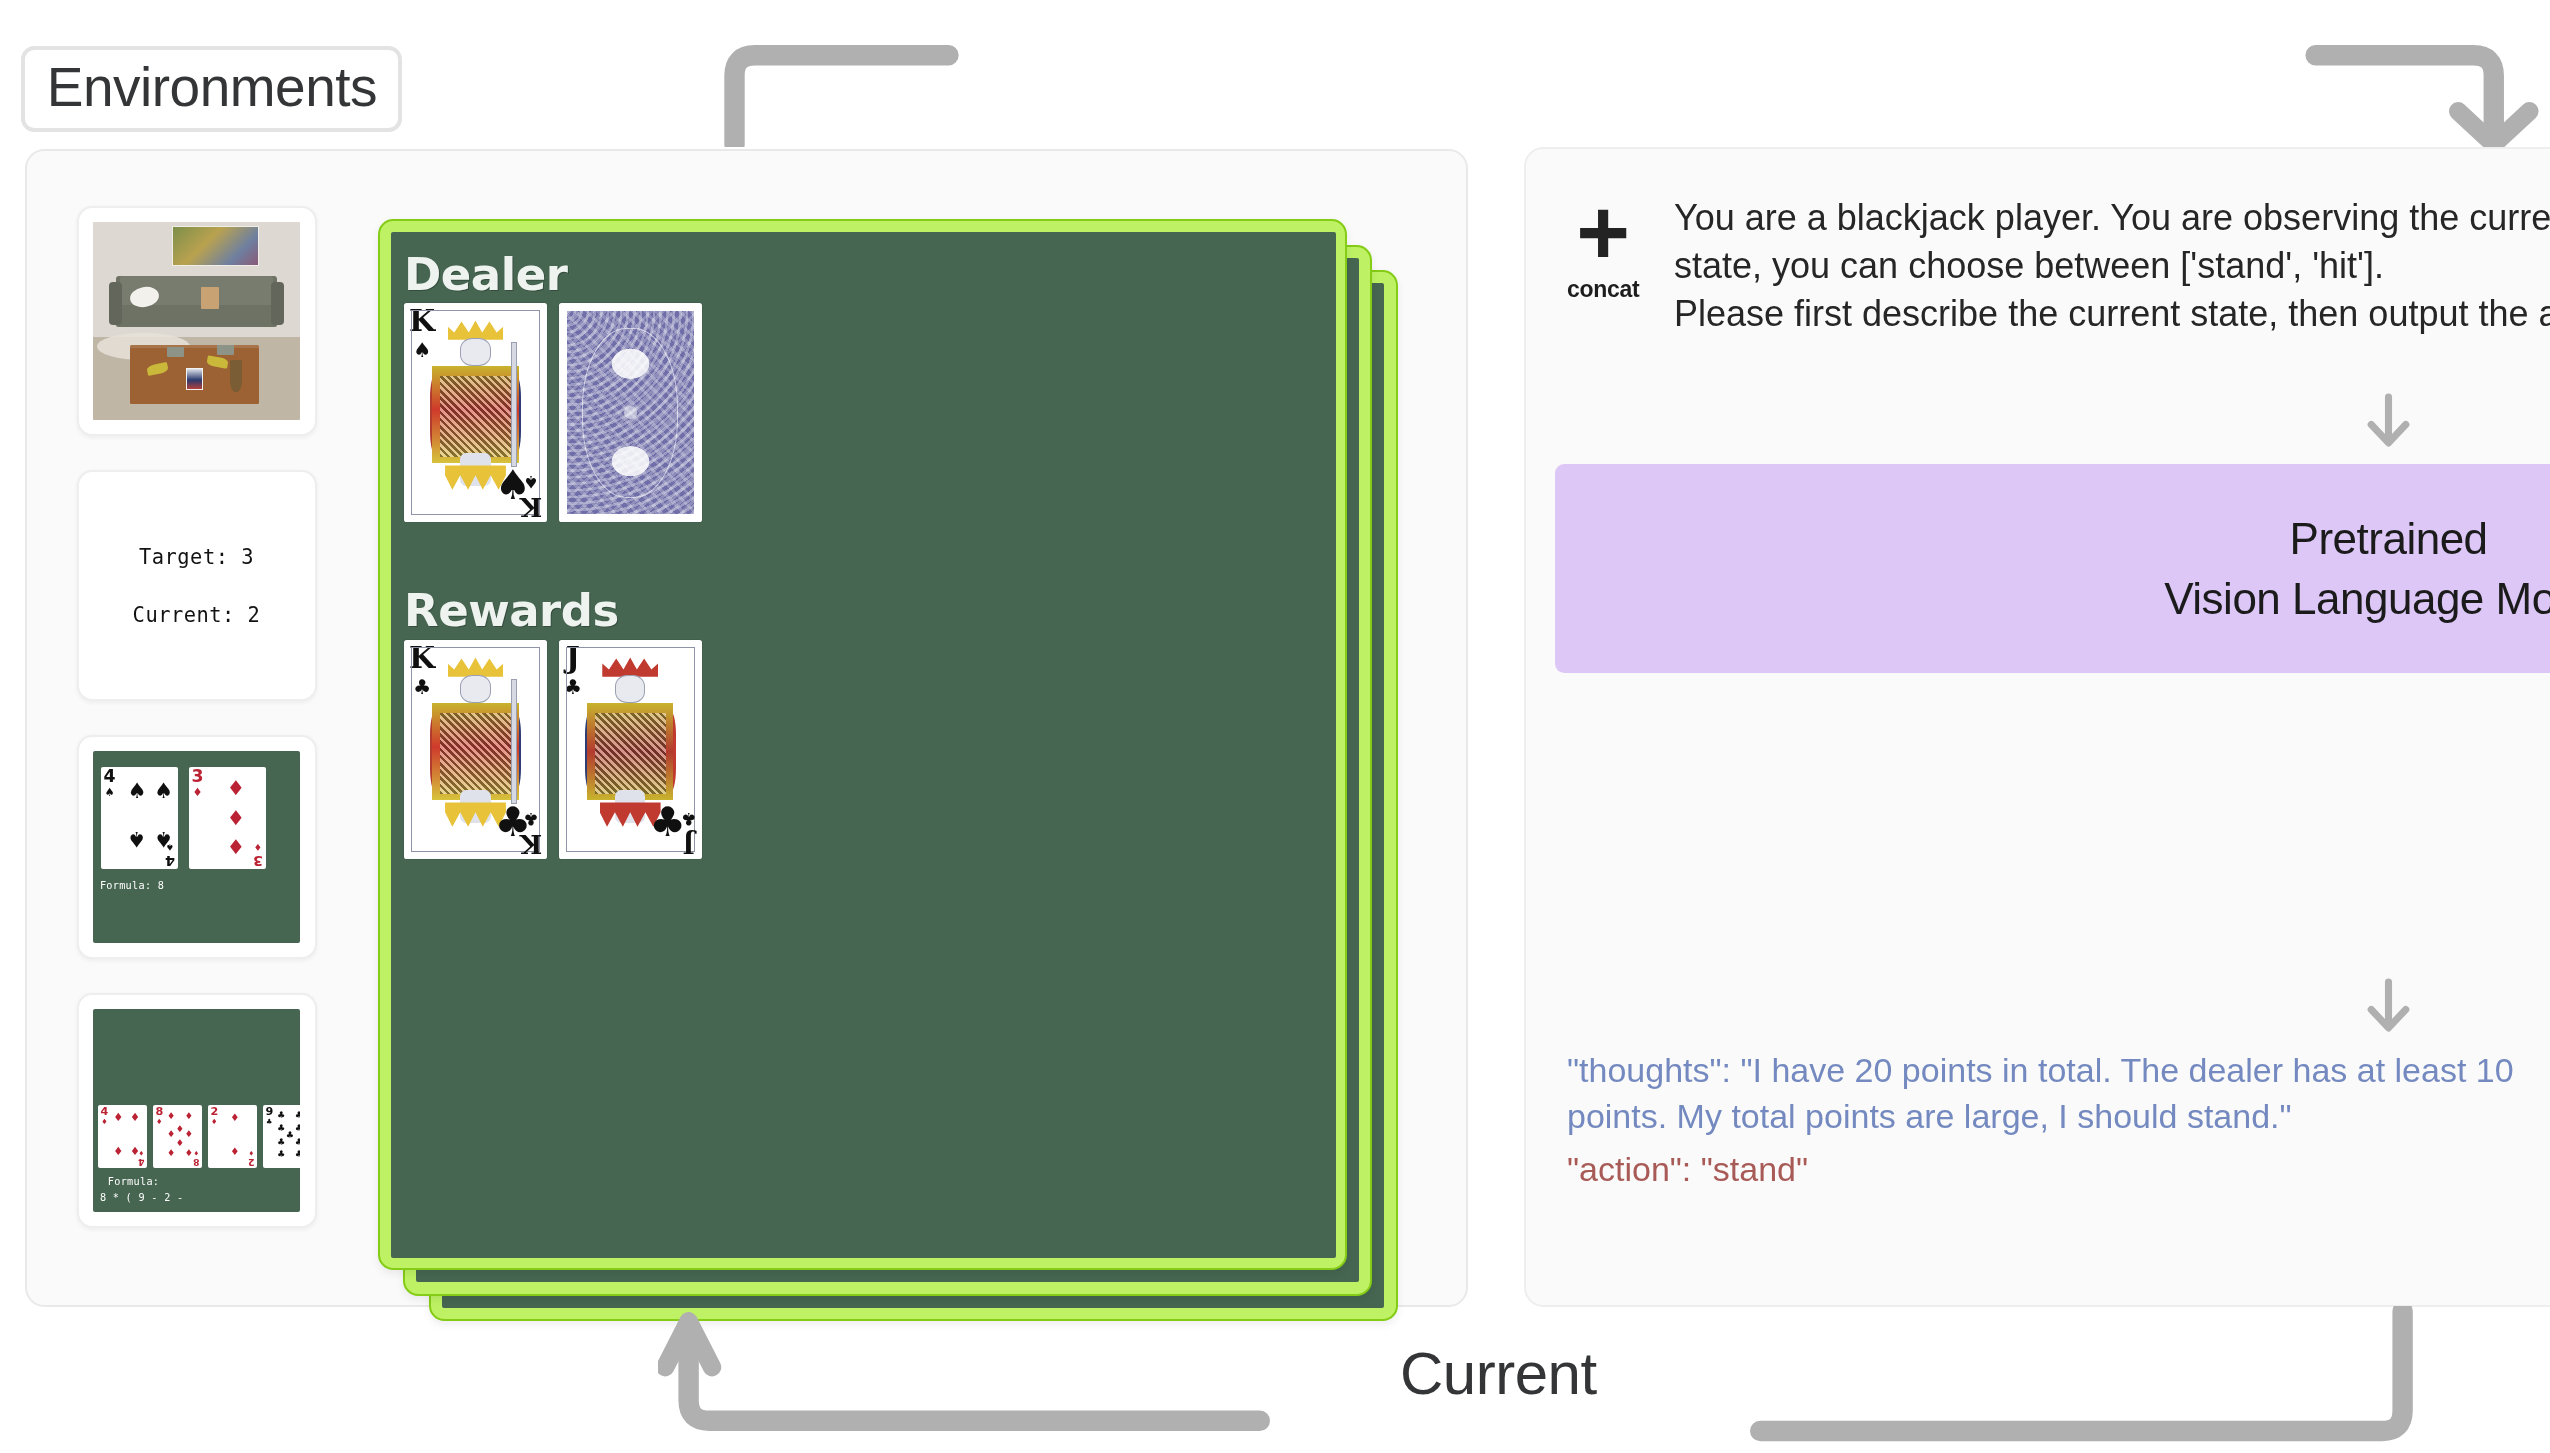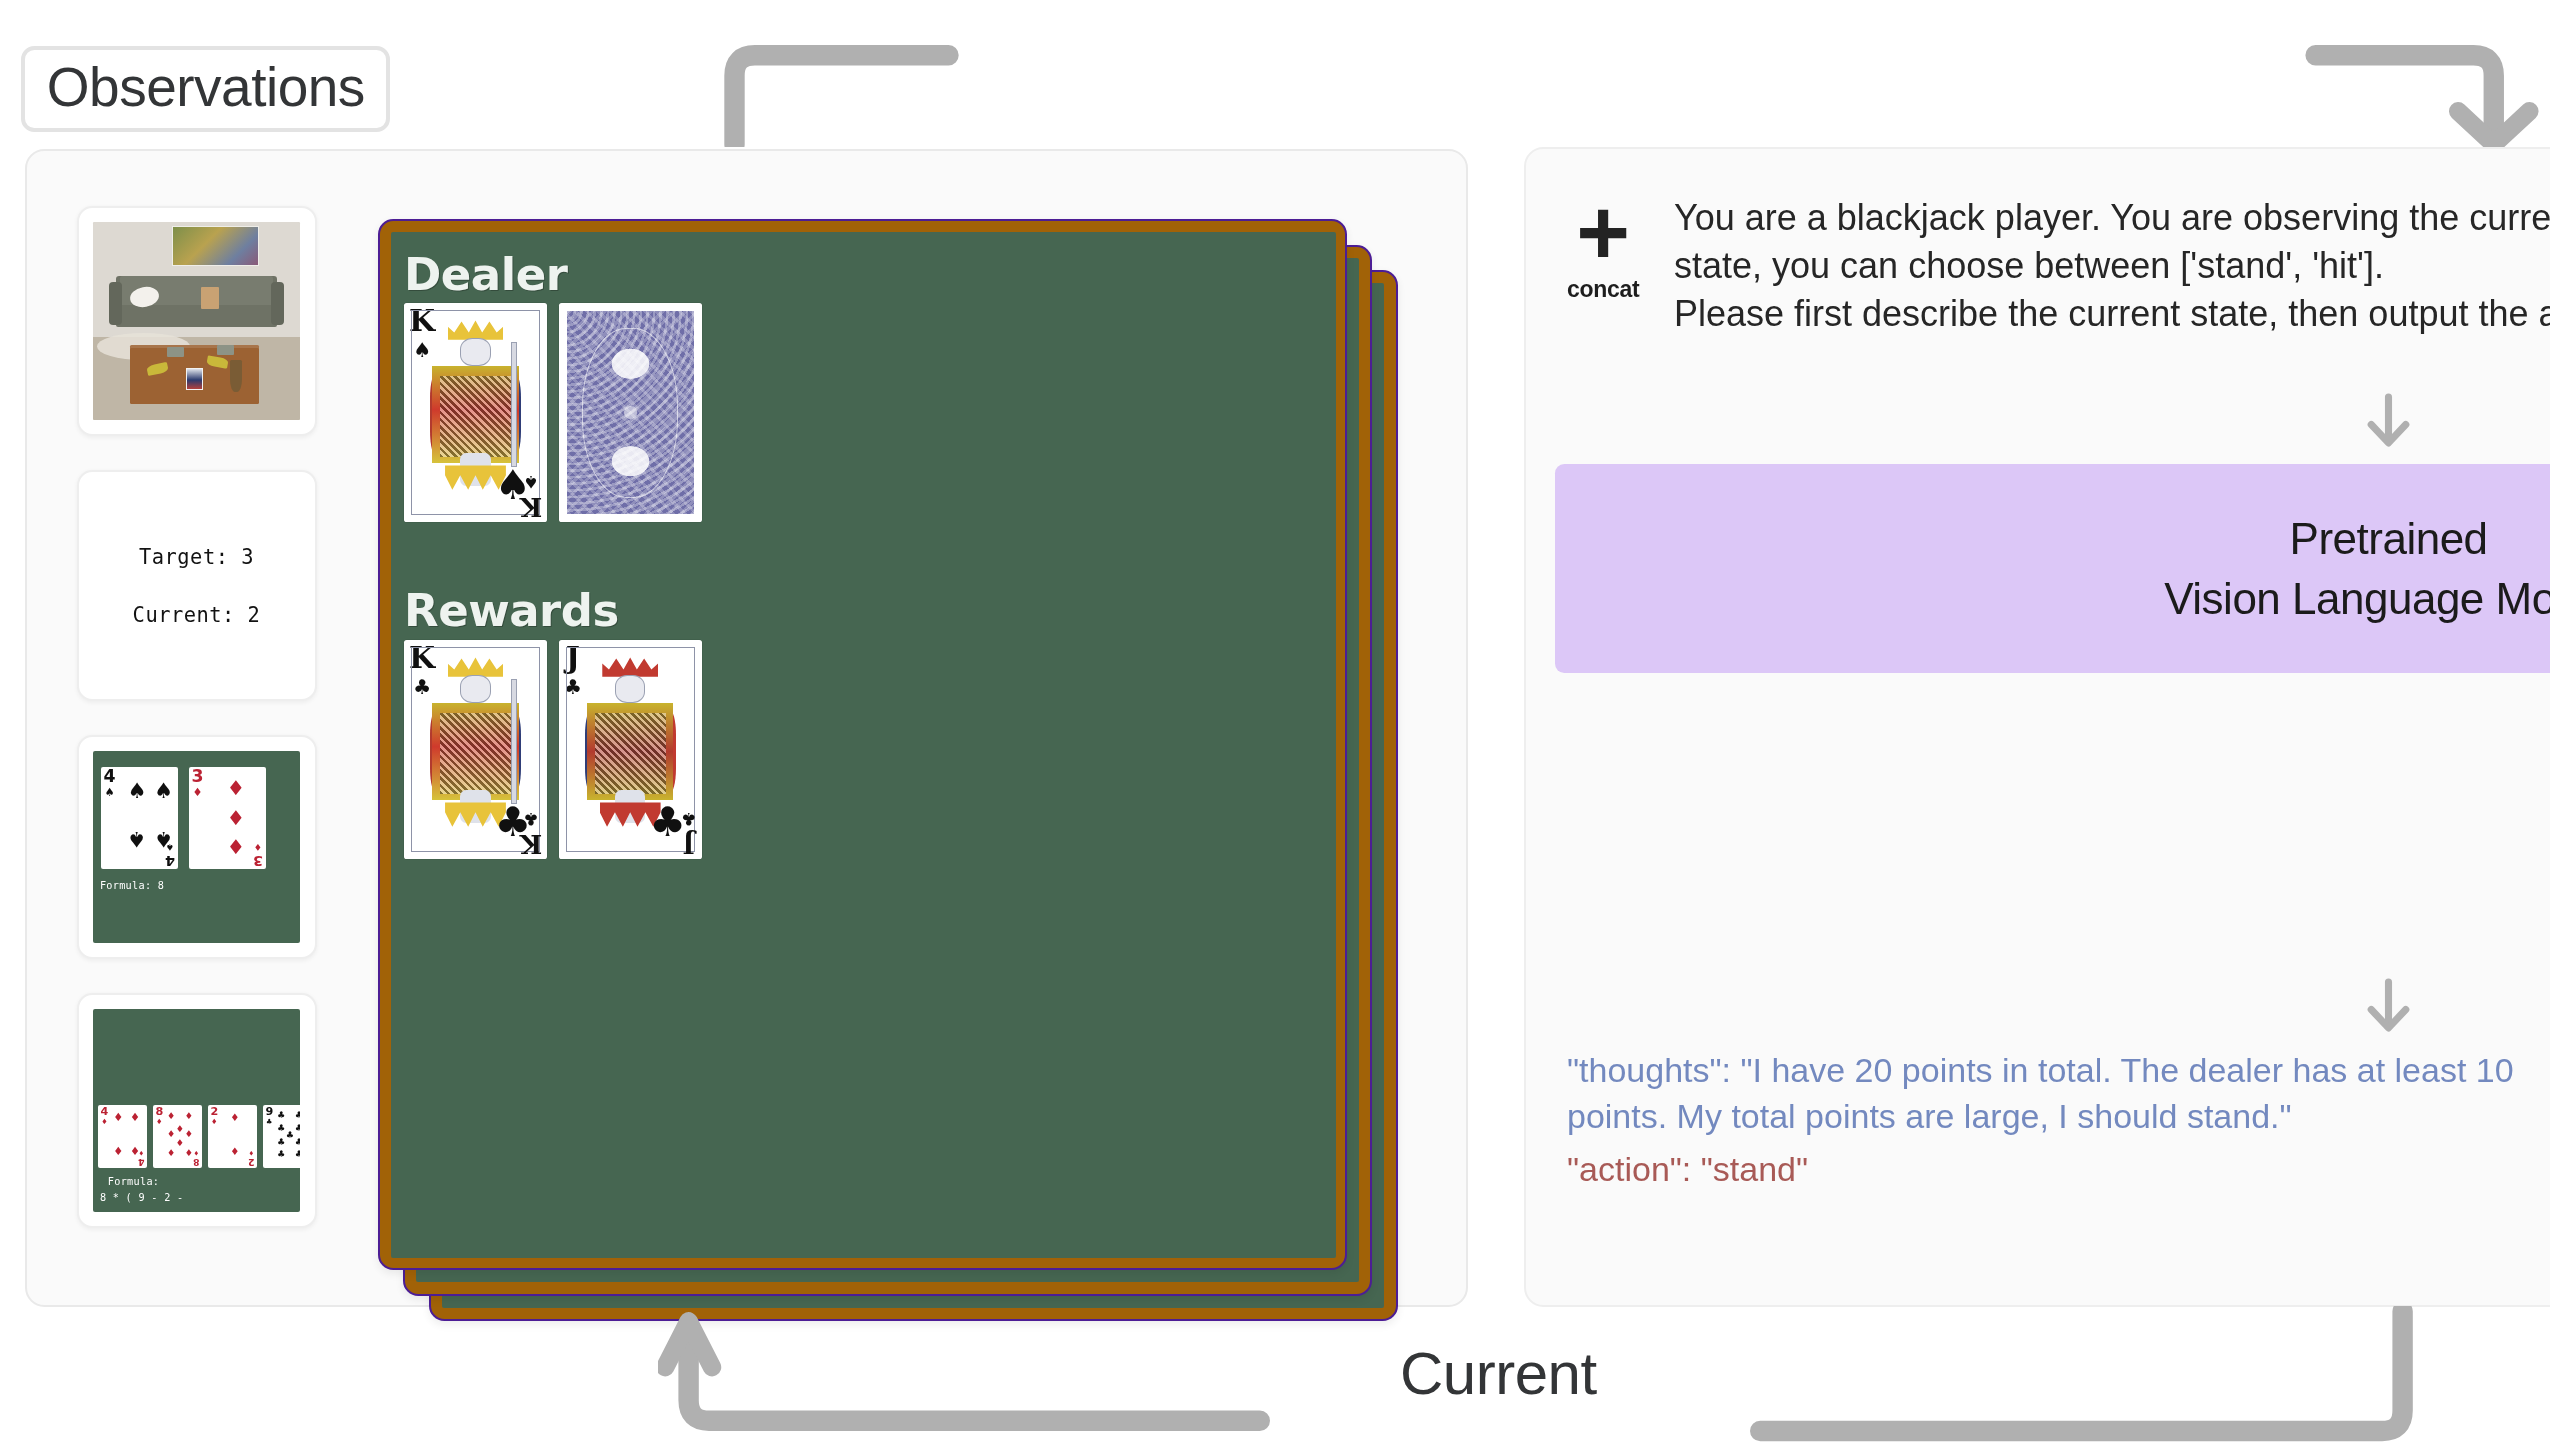--- a/index.html
+++ b/index.html
@@ -129,22 +129,22 @@
   .sc-obj4  { position:absolute; left:45%; top:74%; width:8%; height:11%;
               background:linear-gradient(#dfe3ea,#2b3a6e 55%,#b3403c); border:0.5px solid #f2f2f2; }
   .sc-obj5  { position:absolute; left:36%; top:63%; width:8%; height:5%;
               background:#8d9386; border-radius:1px; }
   .sc-obj6  { position:absolute; left:60%; top:62%; width:8%; height:5%;
               background:#8d9386; border-radius:1px; }
 
   
   .stack { position: absolute; left: 351px; top: 68px; }
   .stack-layer {
-    position: absolute; background: #a16207;
-    border: 2px solid #4c1d95; border-radius: 15.3px;
+    position: absolute; background: #bef264;
+    border: 2px solid #84cc16; border-radius: 15.3px;
     box-shadow: 0 3.1px 8.2px rgba(0,0,0,.07);
   }
   .stack-layer .felt {
     position: absolute; inset: 11.2px;
     background: #466651; border-radius: 2px;
   }
   .layer3 { left: 51px; top: 51px; width: 969px; height: 1051px; }
   .layer2 { left: 25.5px;  top: 25.5px;  width: 969px; height: 1051px; }
   .layer1 { left: 0;     top: 0;     width: 969px; height: 1051px; }
 
@@ -283,21 +283,21 @@
     <path d="M20 205 L20 70 Q20 30 60 30 L440 30" fill="none" stroke="#b0b0b0" stroke-width="40" stroke-linecap="round"></path>
   </svg>
 
 
   <svg class="top-arrow-right" width="235" height="112" viewBox="0 0 460 220">
     <path d="M20 30 L330 30 Q370 30 370 70 L370 175" fill="none" stroke="#b0b0b0" stroke-width="40" stroke-linecap="round"></path>
     <path d="M300 140 L370 205 L440 140" fill="none" stroke="#b0b0b0" stroke-width="36" stroke-linecap="round" stroke-linejoin="round"></path>
   </svg>
 
   <div class="env-label-box">
-    <div class="env-label-text">Observations</div>
+    <div class="env-label-text">Environments</div>
   </div>
 
   <div class="left-panel">
 
     <div class="thumb-col">
 
       <div class="thumb-card scene">
         <div class="scene-img">
           <div class="sc-wall"></div>
             <div class="sc-floor"></div>

